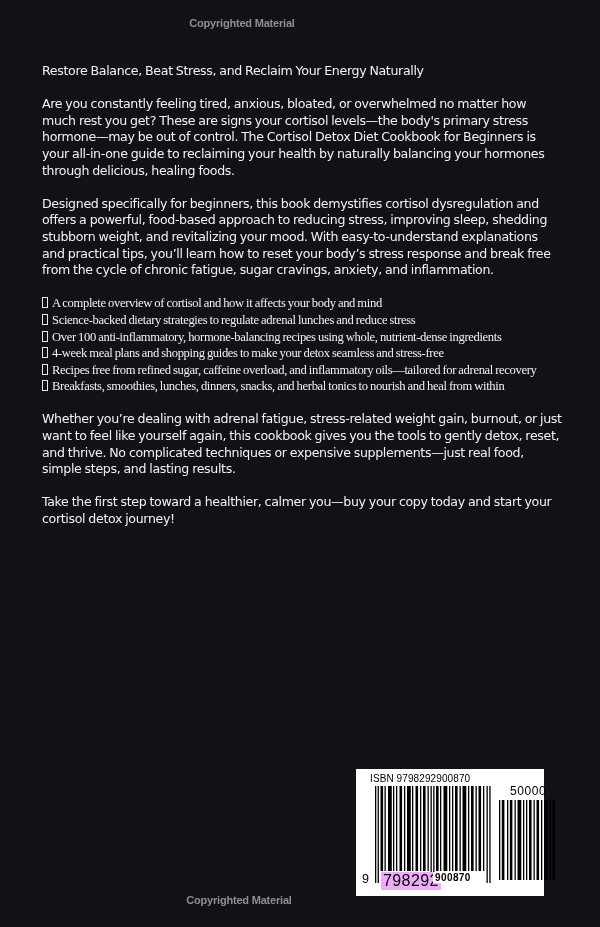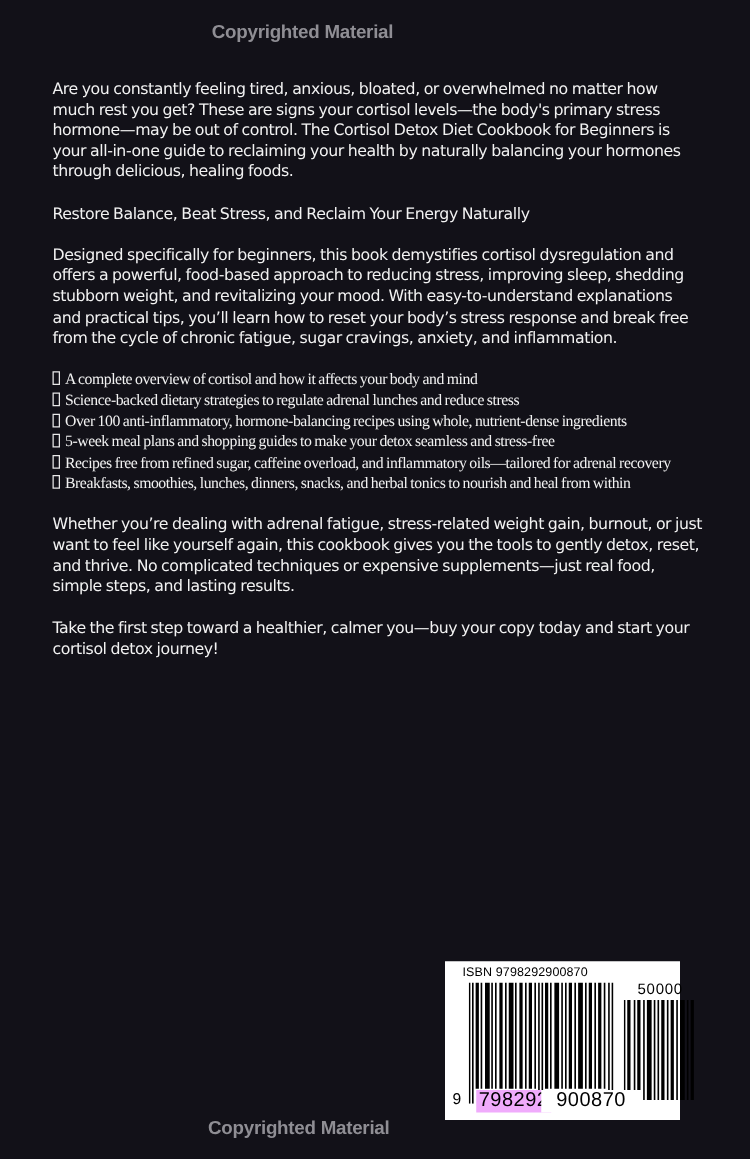--- a/index.html
+++ b/index.html
@@ -15,21 +15,21 @@
       font-family: "DejaVu Sans", sans-serif;
       color: #f2f2f2;
     }
     .watermark {
       position: absolute;
       left: 0;
       width: 484px;
       text-align: center;
       font-family: "Liberation Sans", sans-serif;
       font-weight: bold;
-      font-size: 15px;
+      font-size: 11px;
       color: #8f8e94;
       letter-spacing: -0.2px;
     }
     .watermark.top { top: 17px; }
     .watermark.bottom { top: 894px; left: -3px; }
     .content {
       position: absolute;
       left: 42px;
       top: 63px;
       width: 520px;
@@ -110,40 +110,41 @@
       top: 103px;
       font-size: 16px;
       background: #f0abfc;
       padding: 0 2px;
       letter-spacing: 0.4px;
     }
     .isbn-digits-right {
       position: absolute;
       left: 77px;
       top: 103px;
-      font-size: 16px;
+      font-size: 10px;
       background: #fff;
-      padding: 0 12px;
+      padding: 0 2px;
       letter-spacing: 0.4px;
+      font-weight: bold;
     }
   </style>
 </head>
 <body>
 
 <div class="watermark top">Copyrighted Material</div>
 
 <div class="content">
+  <p>Restore Balance, Beat Stress, and Reclaim Your Energy Naturally</p>
   <p>Are you constantly feeling tired, anxious, bloated, or overwhelmed no matter how much rest you get? These are signs your cortisol levels—the body's primary stress hormone—may be out of control. The Cortisol Detox Diet Cookbook for Beginners is your all-in-one guide to reclaiming your health by naturally balancing your hormones through delicious, healing foods.</p>
-  <p>Restore Balance, Beat Stress, and Reclaim Your Energy Naturally</p>
   <p>Designed specifically for beginners, this book demystifies cortisol dysregulation and offers a powerful, food-based approach to reducing stress, improving sleep, shedding stubborn weight, and revitalizing your mood. With easy-to-understand explanations and practical tips, you’ll learn how to reset your body’s stress response and break free from the cycle of chronic fatigue, sugar cravings, anxiety, and inflammation.</p>
   <ul class="feature-list">
     <li><span class="box-glyph"></span><span>A complete overview of cortisol and how it affects your body and mind</span></li>
     <li><span class="box-glyph"></span><span>Science-backed dietary strategies to regulate adrenal lunches and reduce stress</span></li>
     <li><span class="box-glyph"></span><span>Over 100 anti-inflammatory, hormone-balancing recipes using whole, nutrient-dense ingredients</span></li>
-    <li><span class="box-glyph"></span><span>5-week meal plans and shopping guides to make your detox seamless and stress-free</span></li>
+    <li><span class="box-glyph"></span><span>4-week meal plans and shopping guides to make your detox seamless and stress-free</span></li>
     <li><span class="box-glyph"></span><span>Recipes free from refined sugar, caffeine overload, and inflammatory oils—tailored for adrenal recovery</span></li>
     <li><span class="box-glyph"></span><span>Breakfasts, smoothies, lunches, dinners, snacks, and herbal tonics to nourish and heal from within</span></li>
   </ul>
   <p>Whether you’re dealing with adrenal fatigue, stress-related weight gain, burnout, or just want to feel like yourself again, this cookbook gives you the tools to gently detox, reset, and thrive. No complicated techniques or expensive supplements—just real food, simple steps, and lasting results.</p>
   <p>Take the first step toward a healthier, calmer you—buy your copy today and start your cortisol detox journey!</p>
 </div>
 
 <div class="barcode-box">
   <div class="isbn-text">ISBN 9798292900870</div>
   <svg class="main-bars" viewBox="0 0 116 97" preserveAspectRatio="none">

